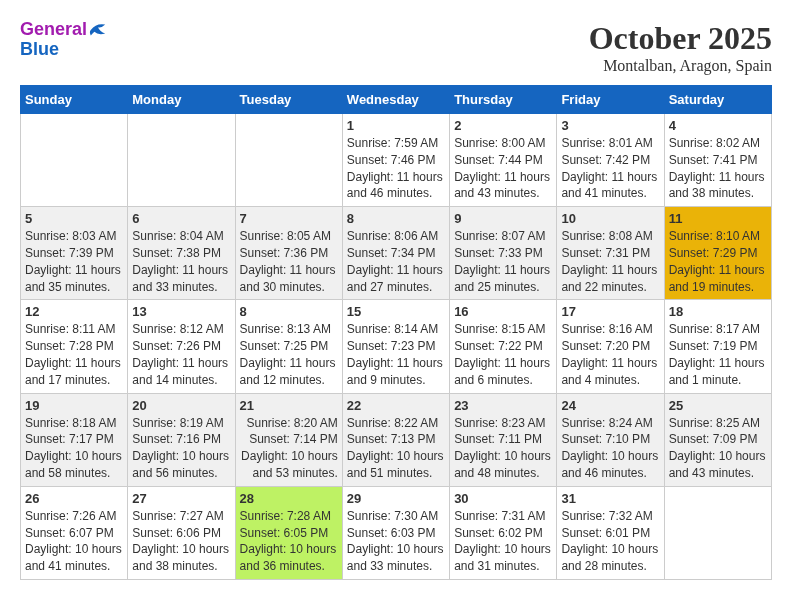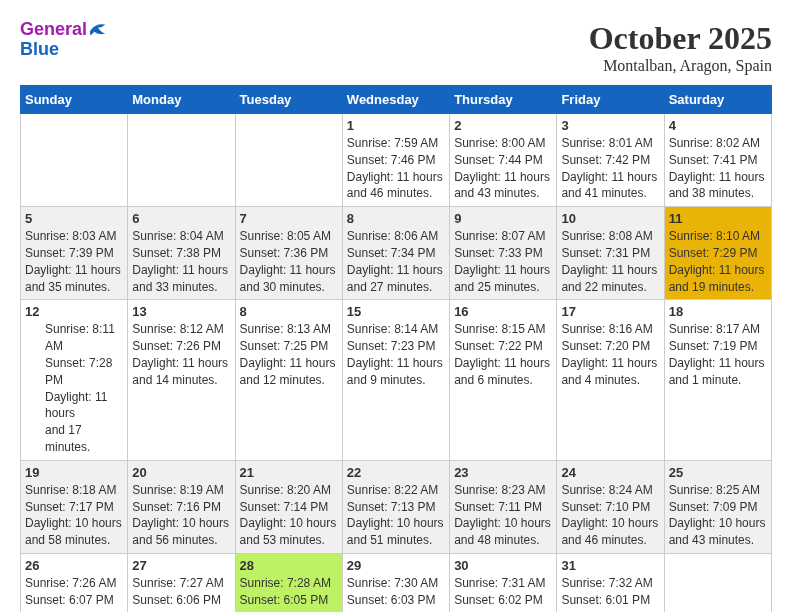--- a/index.html
+++ b/index.html
@@ -194,21 +194,21 @@
           <span class="day-num">11</span>
           <div class="day-info" style="white-space: pre-line;">Sunrise: 8:10 AM
 Sunset: 7:29 PM
 Daylight: 11 hours
 and 19 minutes.</div>
         </td>
       </tr>
       <tr>
         <td style="background-color: rgb(255, 255, 255);">
           <span class="day-num">12</span>
-          <div class="day-info" style="white-space: pre-line; margin-left: 20px;">Sunrise: 8:11 AM
+          <div class="day-info" style="white-space: pre-line;">Sunrise: 8:11 AM
 Sunset: 7:28 PM
 Daylight: 11 hours
 and 17 minutes.</div>
         </td>
         <td style="background-color: rgb(255, 255, 255);">
           <span class="day-num">13</span>
           <div class="day-info" style="white-space: pre-line;">Sunrise: 8:12 AM
 Sunset: 7:26 PM
 Daylight: 11 hours
 and 14 minutes.</div>
@@ -259,21 +259,21 @@
         </td>
         <td style="background-color: rgb(240, 240, 240);">
           <span class="day-num">20</span>
           <div class="day-info" style="white-space: pre-line;">Sunrise: 8:19 AM
 Sunset: 7:16 PM
 Daylight: 10 hours
 and 56 minutes.</div>
         </td>
         <td style="background-color: rgb(240, 240, 240);">
           <span class="day-num">21</span>
-          <div class="day-info" style="white-space: pre-line;">Sunrise: 8:20 AM
+          <div class="day-info" style="white-space: pre-line; text-align: right;">Sunrise: 8:20 AM
 Sunset: 7:14 PM
 Daylight: 10 hours
 and 53 minutes.</div>
         </td>
         <td style="background-color: rgb(240, 240, 240);">
           <span class="day-num">22</span>
           <div class="day-info" style="white-space: pre-line;">Sunrise: 8:22 AM
 Sunset: 7:13 PM
 Daylight: 10 hours
 and 51 minutes.</div>

